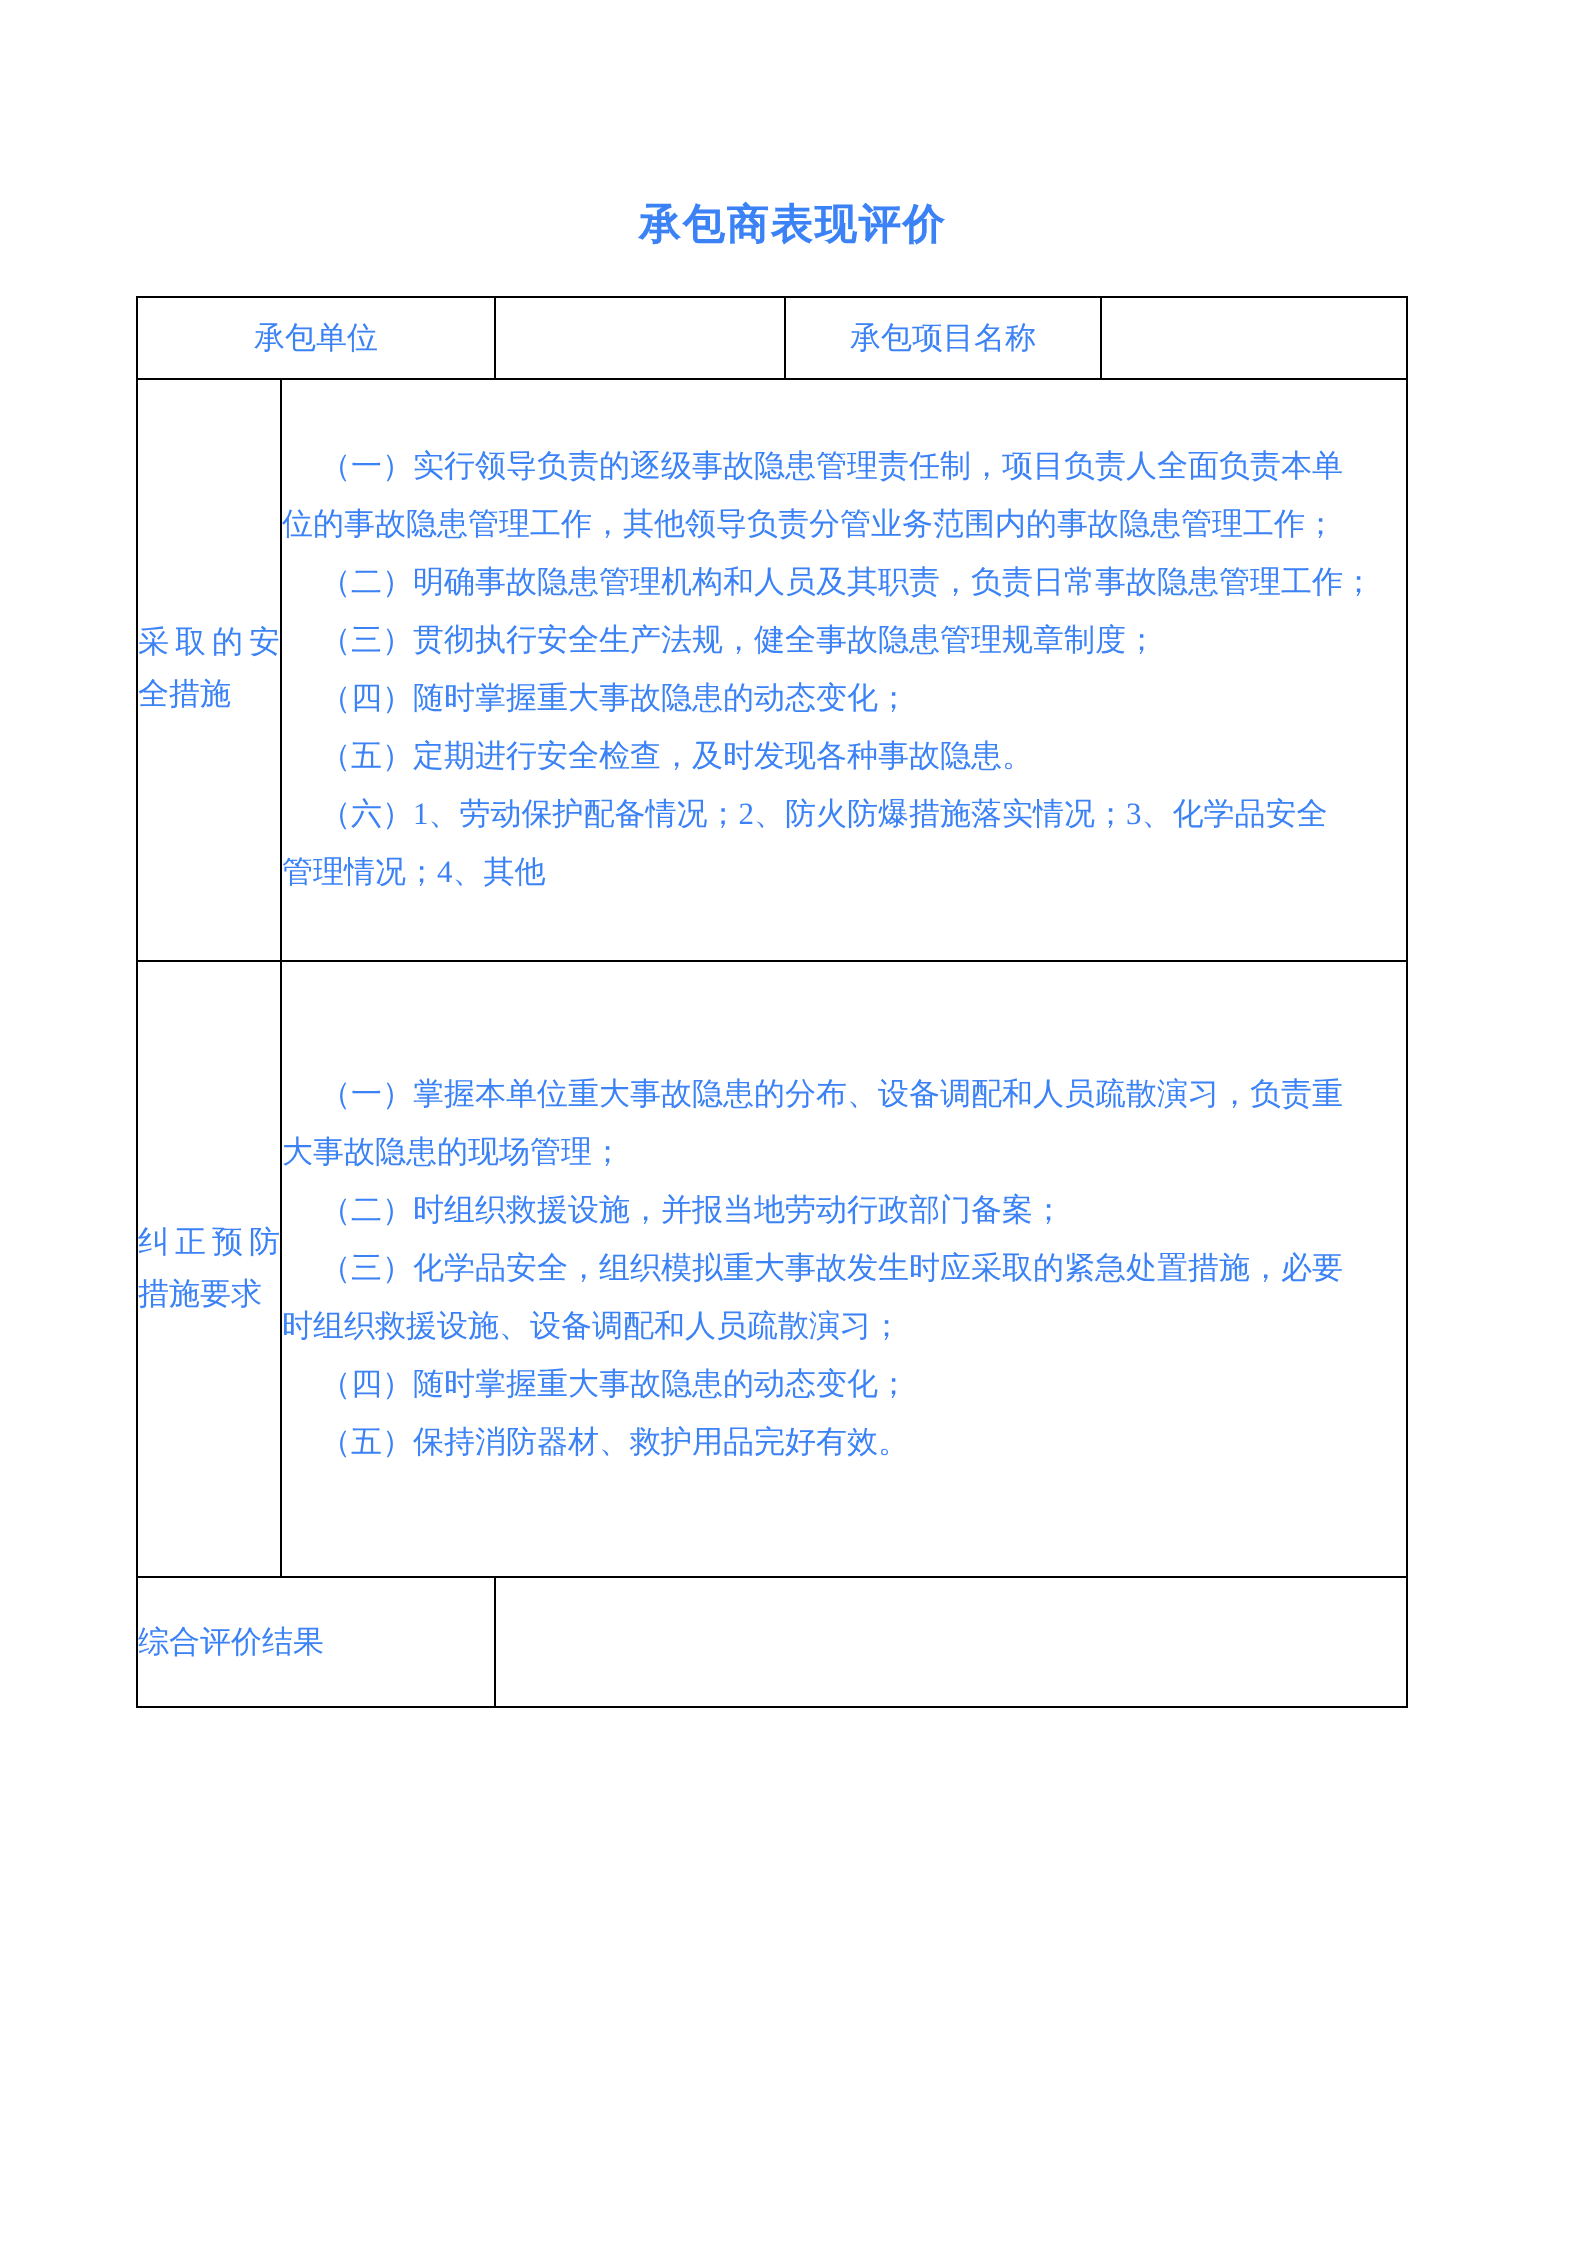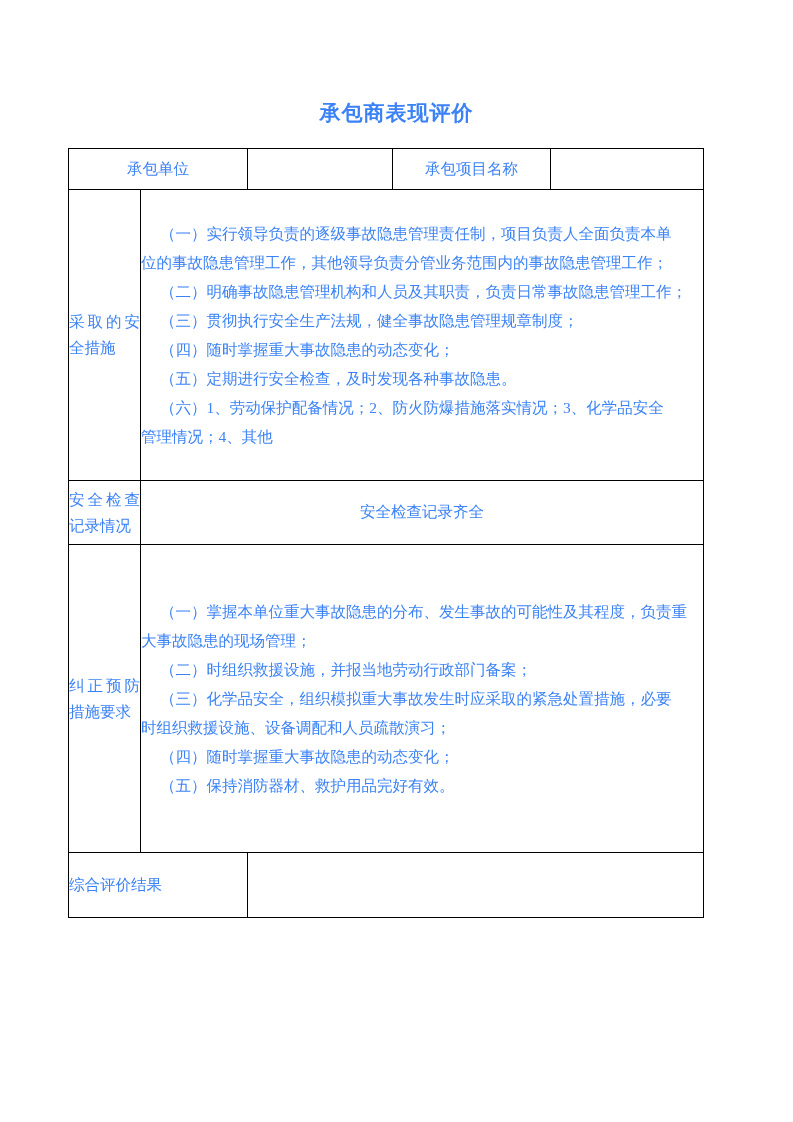--- a/index.html
+++ b/index.html
@@ -90,29 +90,25 @@
 位的事故隐患管理工作，其他领导负责分管业务范围内的事故隐患管理工作；</p>
         <p>（二）明确事故隐患管理机构和人员及其职责，负责日常事故隐患管理工作；</p>
         <p>（三）贯彻执行安全生产法规，健全事故隐患管理规章制度；</p>
         <p>（四）随时掌握重大事故隐患的动态变化；</p>
         <p>（五）定期进行安全检查，及时发现各种事故隐患。</p>
         <p>（六）1、劳动保护配备情况；2、防火防爆措施落实情况；3、化学品安全
 管理情况；4、其他</p>
       </td>
     </tr>
 
-    <tr style="height:64px">
-      <td class="side-lbl">安全检查记录情况</td>
-      <td colspan="4" class="center-content">安全检查记录齐全</td>
-    </tr>
 
     <tr style="height:308px">
       <td class="side-lbl">纠正预防措施要求</td>
       <td colspan="4" class="content">
-        <p>（一）掌握本单位重大事故隐患的分布、发生事故的可能性及其程度，负责重
+        <p>（一）掌握本单位重大事故隐患的分布、设备调配和人员疏散演习，负责重
 大事故隐患的现场管理；</p>
         <p>（二）时组织救援设施，并报当地劳动行政部门备案；</p>
         <p>（三）化学品安全，组织模拟重大事故发生时应采取的紧急处置措施，必要
 时组织救援设施、设备调配和人员疏散演习；</p>
         <p>（四）随时掌握重大事故隐患的动态变化；</p>
         <p>（五）保持消防器材、救护用品完好有效。</p>
       </td>
     </tr>
 
     <tr style="height:65px">

